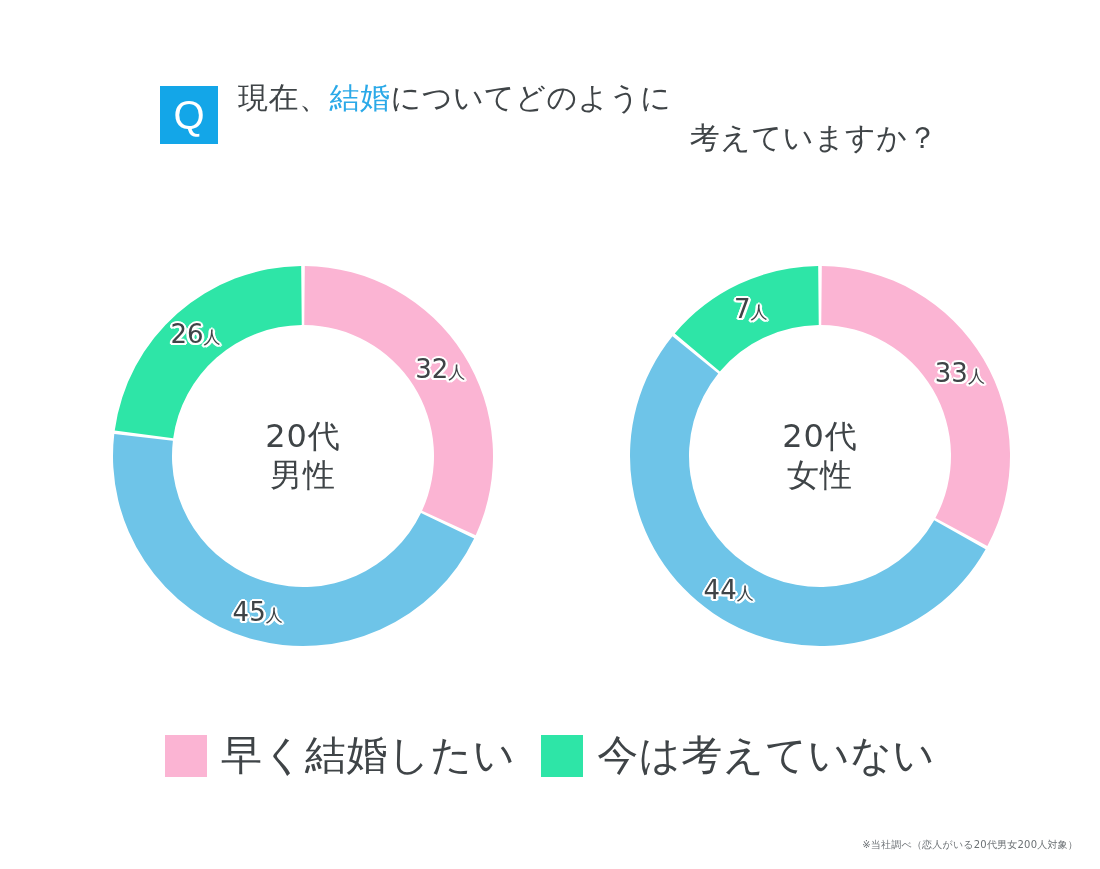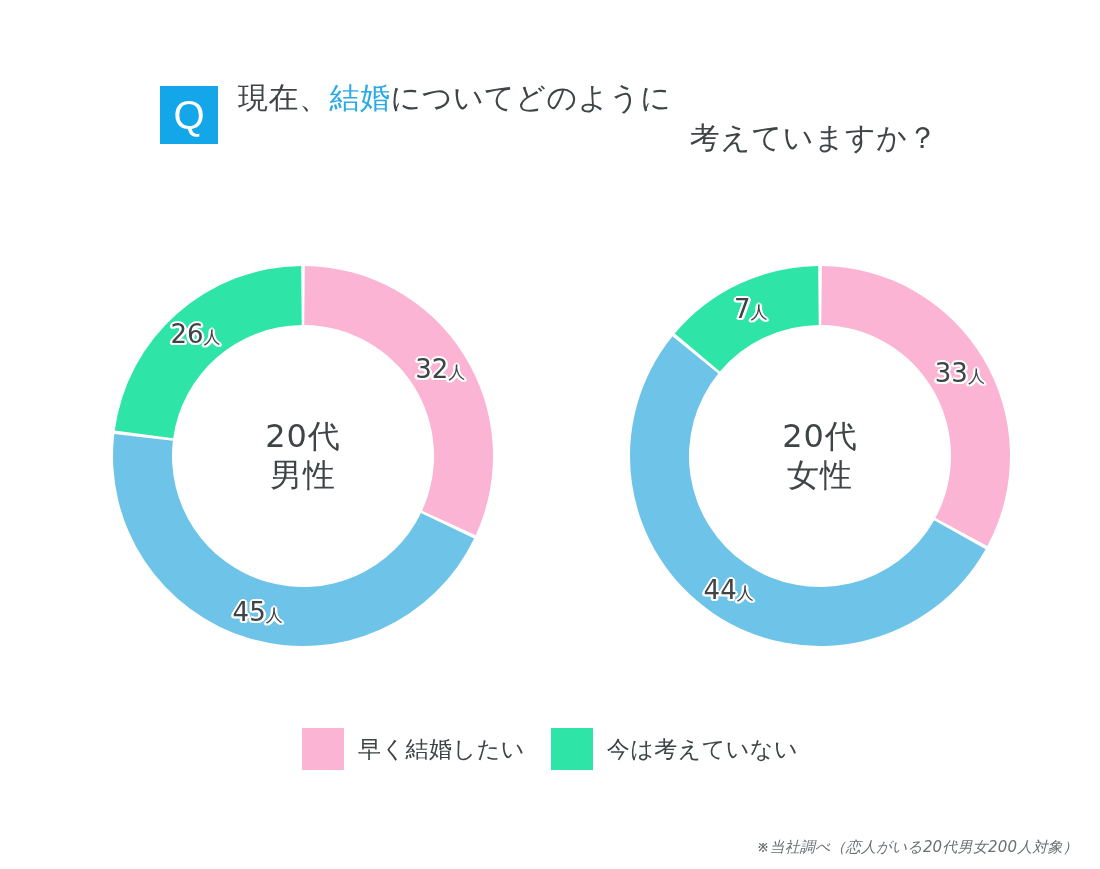--- a/index.html
+++ b/index.html
@@ -126,38 +126,37 @@
     display: flex;
     align-items: center;
   }
   .legend-swatch {
     width: 42px;
     height: 42px;
     flex: 0 0 42px;
   }
   .legend-text {
     margin-left: 14px;
-    font-size: 23px;
+    font-size: 41px;
     color: #3f4447;
     letter-spacing: 0.5px;
     white-space: nowrap;
     font-family: "DejaVu Sans", "Liberation Sans", sans-serif;
   }
 
   
   .footnote {
     position: absolute;
     right: 22px;
     top: 838px;
-    font-size: 15px;
+    font-size: 10px;
     color: #6b7074;
     letter-spacing: 0.2px;
     white-space: nowrap;
     font-family: "DejaVu Sans", "Liberation Sans", sans-serif;
-    font-style: italic;
   }
 </style>
 </head>
 <body>
 
 <div class="title-block">
   <div class="title-row">
     <div class="q-badge" style="background: rgb(19, 166, 232);">
       <span>Q</span>
     </div>

